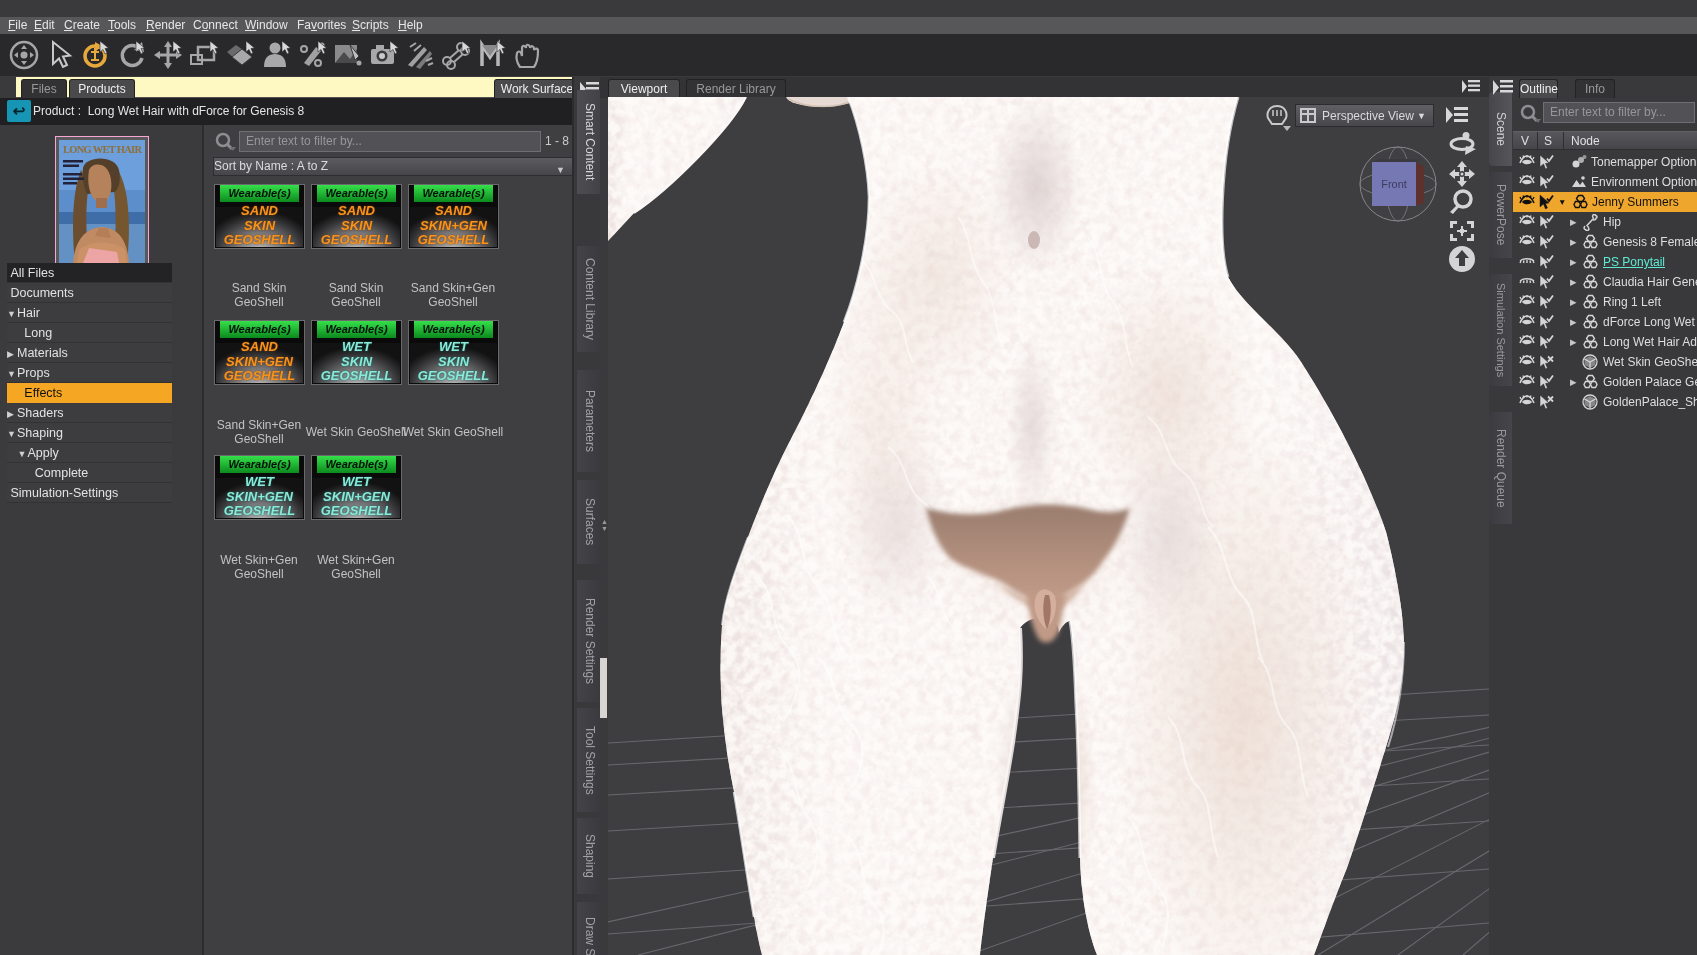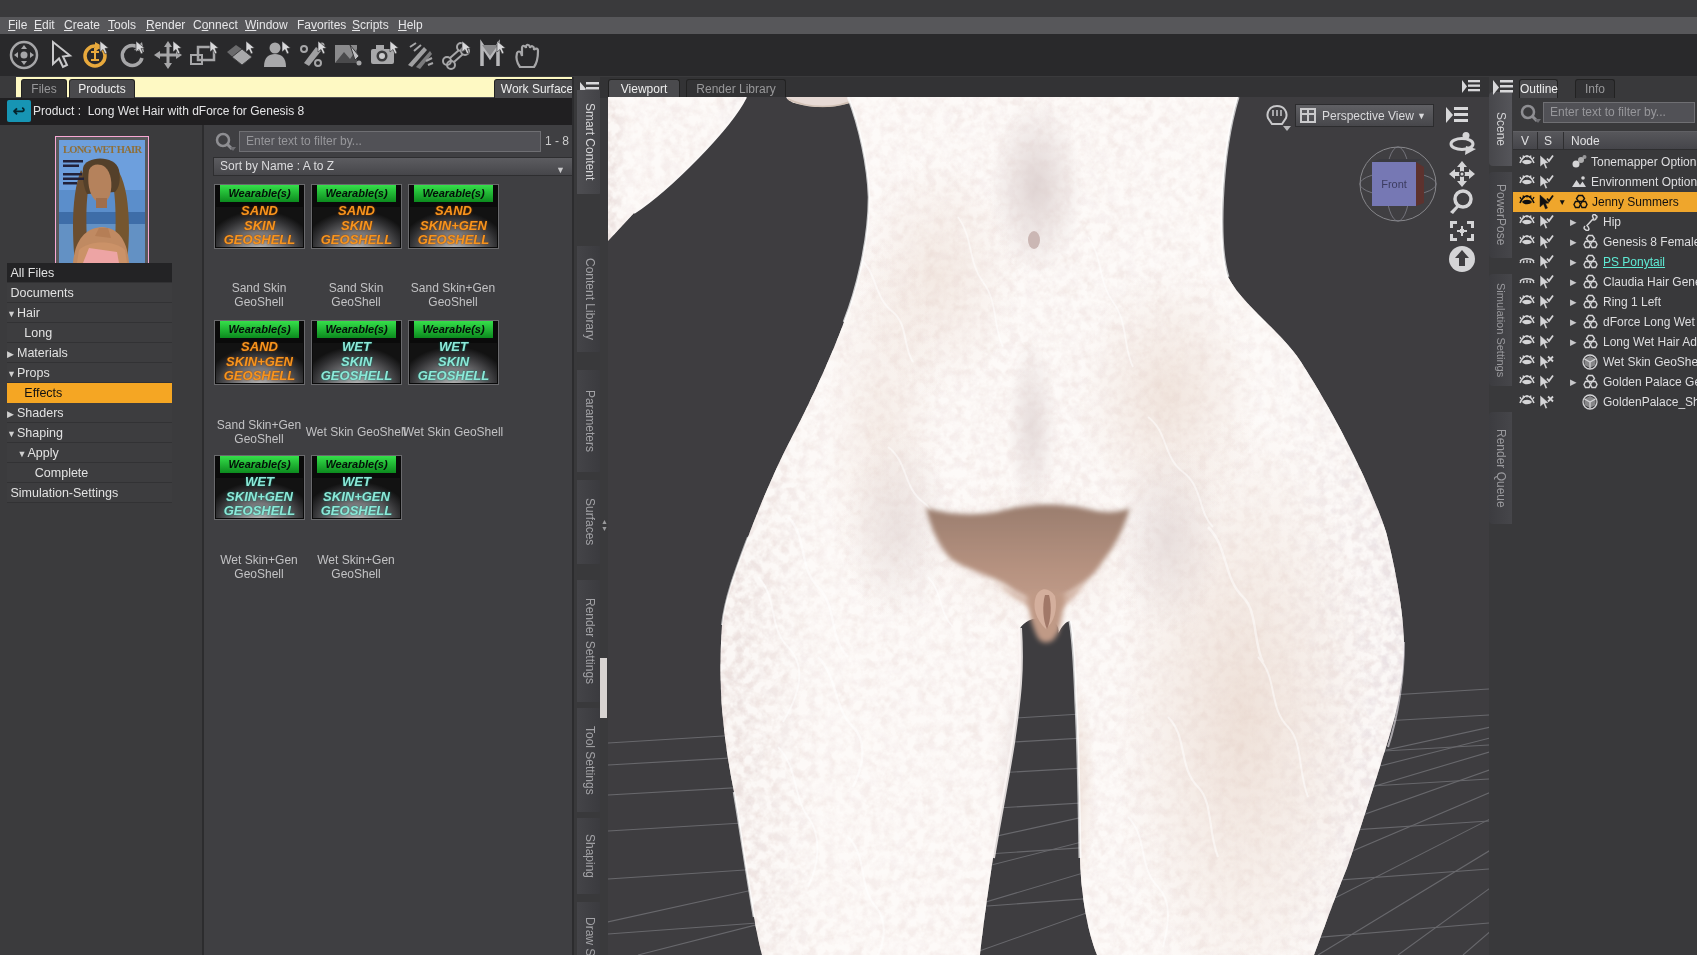--- a/index.html
+++ b/index.html
@@ -266,21 +266,21 @@
 <div class="abs" id="prodpanel">
 
   <svg class="abs" style="left:8px; top:6px;" width="26" height="22">
       <circle cx="11" cy="9" r="6" fill="none" stroke="#8e8e92" stroke-width="2.5"></circle>
       <path d="M15 13 L20 18" stroke="#8e8e92" stroke-width="3"></path>
       <path d="M18 16 L24 16 L21 20 Z" fill="#6e6e72"></path>
     </svg>
   <div class="abs inputf" style="left:35px; top:6px; width:302px; height:21px; line-height:19px; padding-left:6px;">Enter text to filter by...</div>
   <div class="abs" style="left:341px; top:9px; font-size:12px; color:#cccccc;">1 - 8</div>
 
-  <div class="abs" style="left:9px; top:32px; width:361px; height:19px; background:linear-gradient(#5c5c60,#46464a); border:1px solid #2e2e30; color:#dcdcde; font-size:12px; line-height:17px; padding-left:6px;">Sort by Name : A to Z<span style="position:absolute; right:8px; top:4px; font-size:9px; color:#c8c8ca;">▼</span></div>
+  <div class="abs" style="left:9px; top:32px; width:361px; height:19px; background:linear-gradient(#5c5c60,#46464a); border:1px solid #2e2e30; color:#dcdcde; font-size:12px; line-height:17px; ">Sort by Name : A to Z<span style="position:absolute; right:8px; top:4px; font-size:9px; color:#c8c8ca;">▼</span></div>
 
   <div class="tile" style="left:10px; top:59px;">
       <div class="wear">Wearable(s)</div>
       <div class="big orange">SAND<br>SKIN<br>GEOSHELL</div>
       <div class="glow"></div>
     </div>
   <div class="tile" style="left:107px; top:59px;">
       <div class="wear">Wearable(s)</div>
       <div class="big orange">SAND<br>SKIN<br>GEOSHELL</div>
       <div class="glow"></div>

